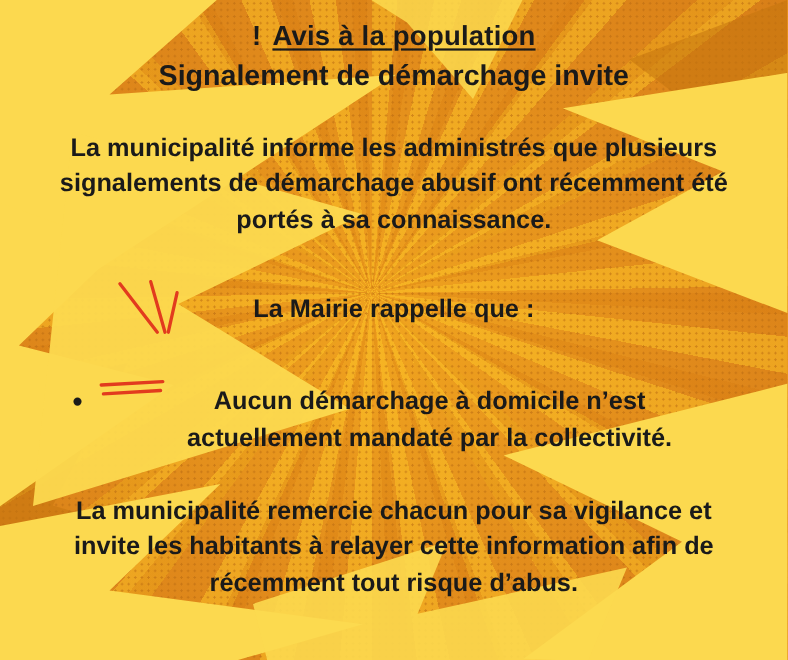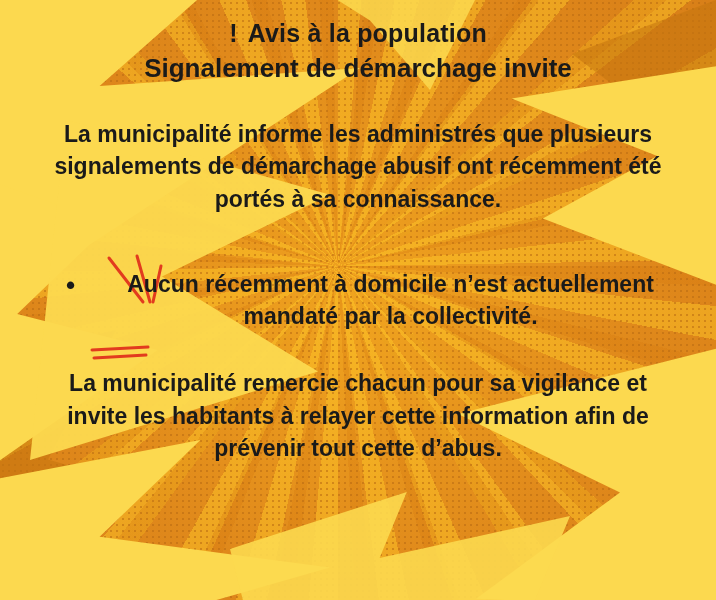--- a/index.html
+++ b/index.html
@@ -129,20 +129,21 @@
   }
   .title-line {
     font-size: 25px;
     font-weight: bold;
     letter-spacing: .2px;
     line-height: 1.22;
     white-space: nowrap;
   }
   .title-line .bang { margin-right: 10px; }
   .title-line .underlined {
+    text-decoration: underline;
     text-underline-offset: 3px;
   }
   .subtitle {
     font-size: 26px;
     font-weight: bold;
     line-height: 1.2;
     margin-top: 4px;
   }
 
   .para {
@@ -222,24 +223,25 @@
   <div class="content">
 
     <div class="title-line">
       <span class="bang">!</span><span class="underlined">Avis à la population</span>
     </div>
 
     <div class="subtitle">Signalement de démarchage invite</div>
 
     <div class="para p-intro">La municipalité informe les administrés que plusieurs signalements de démarchage abusif ont récemment été portés à sa connaissance.</div>
 
+    <div class="para p-recall">La Mairie rappelle que :</div>
 
     <div class="bullet-block">
       <div class="bullet-row">
         <span class="bullet-dot">•</span>
-        <span class="bullet-text">Aucun récemment à domicile n’est actuellement mandaté par la collectivité.</span>
+        <span class="bullet-text">Aucun démarchage à domicile n’est actuellement mandaté par la collectivité.</span>
       </div>
     </div>
 
-    <div class="para p-closing">La municipalité remercie chacun pour sa vigilance et invite les habitants à relayer cette information afin de prévenir tout cette d’abus.</div>
+    <div class="para p-closing">La municipalité remercie chacun pour sa vigilance et invite les habitants à relayer cette information afin de récemment tout risque d’abus.</div>
 
   </div>
 </div>
 
 </body></html>

